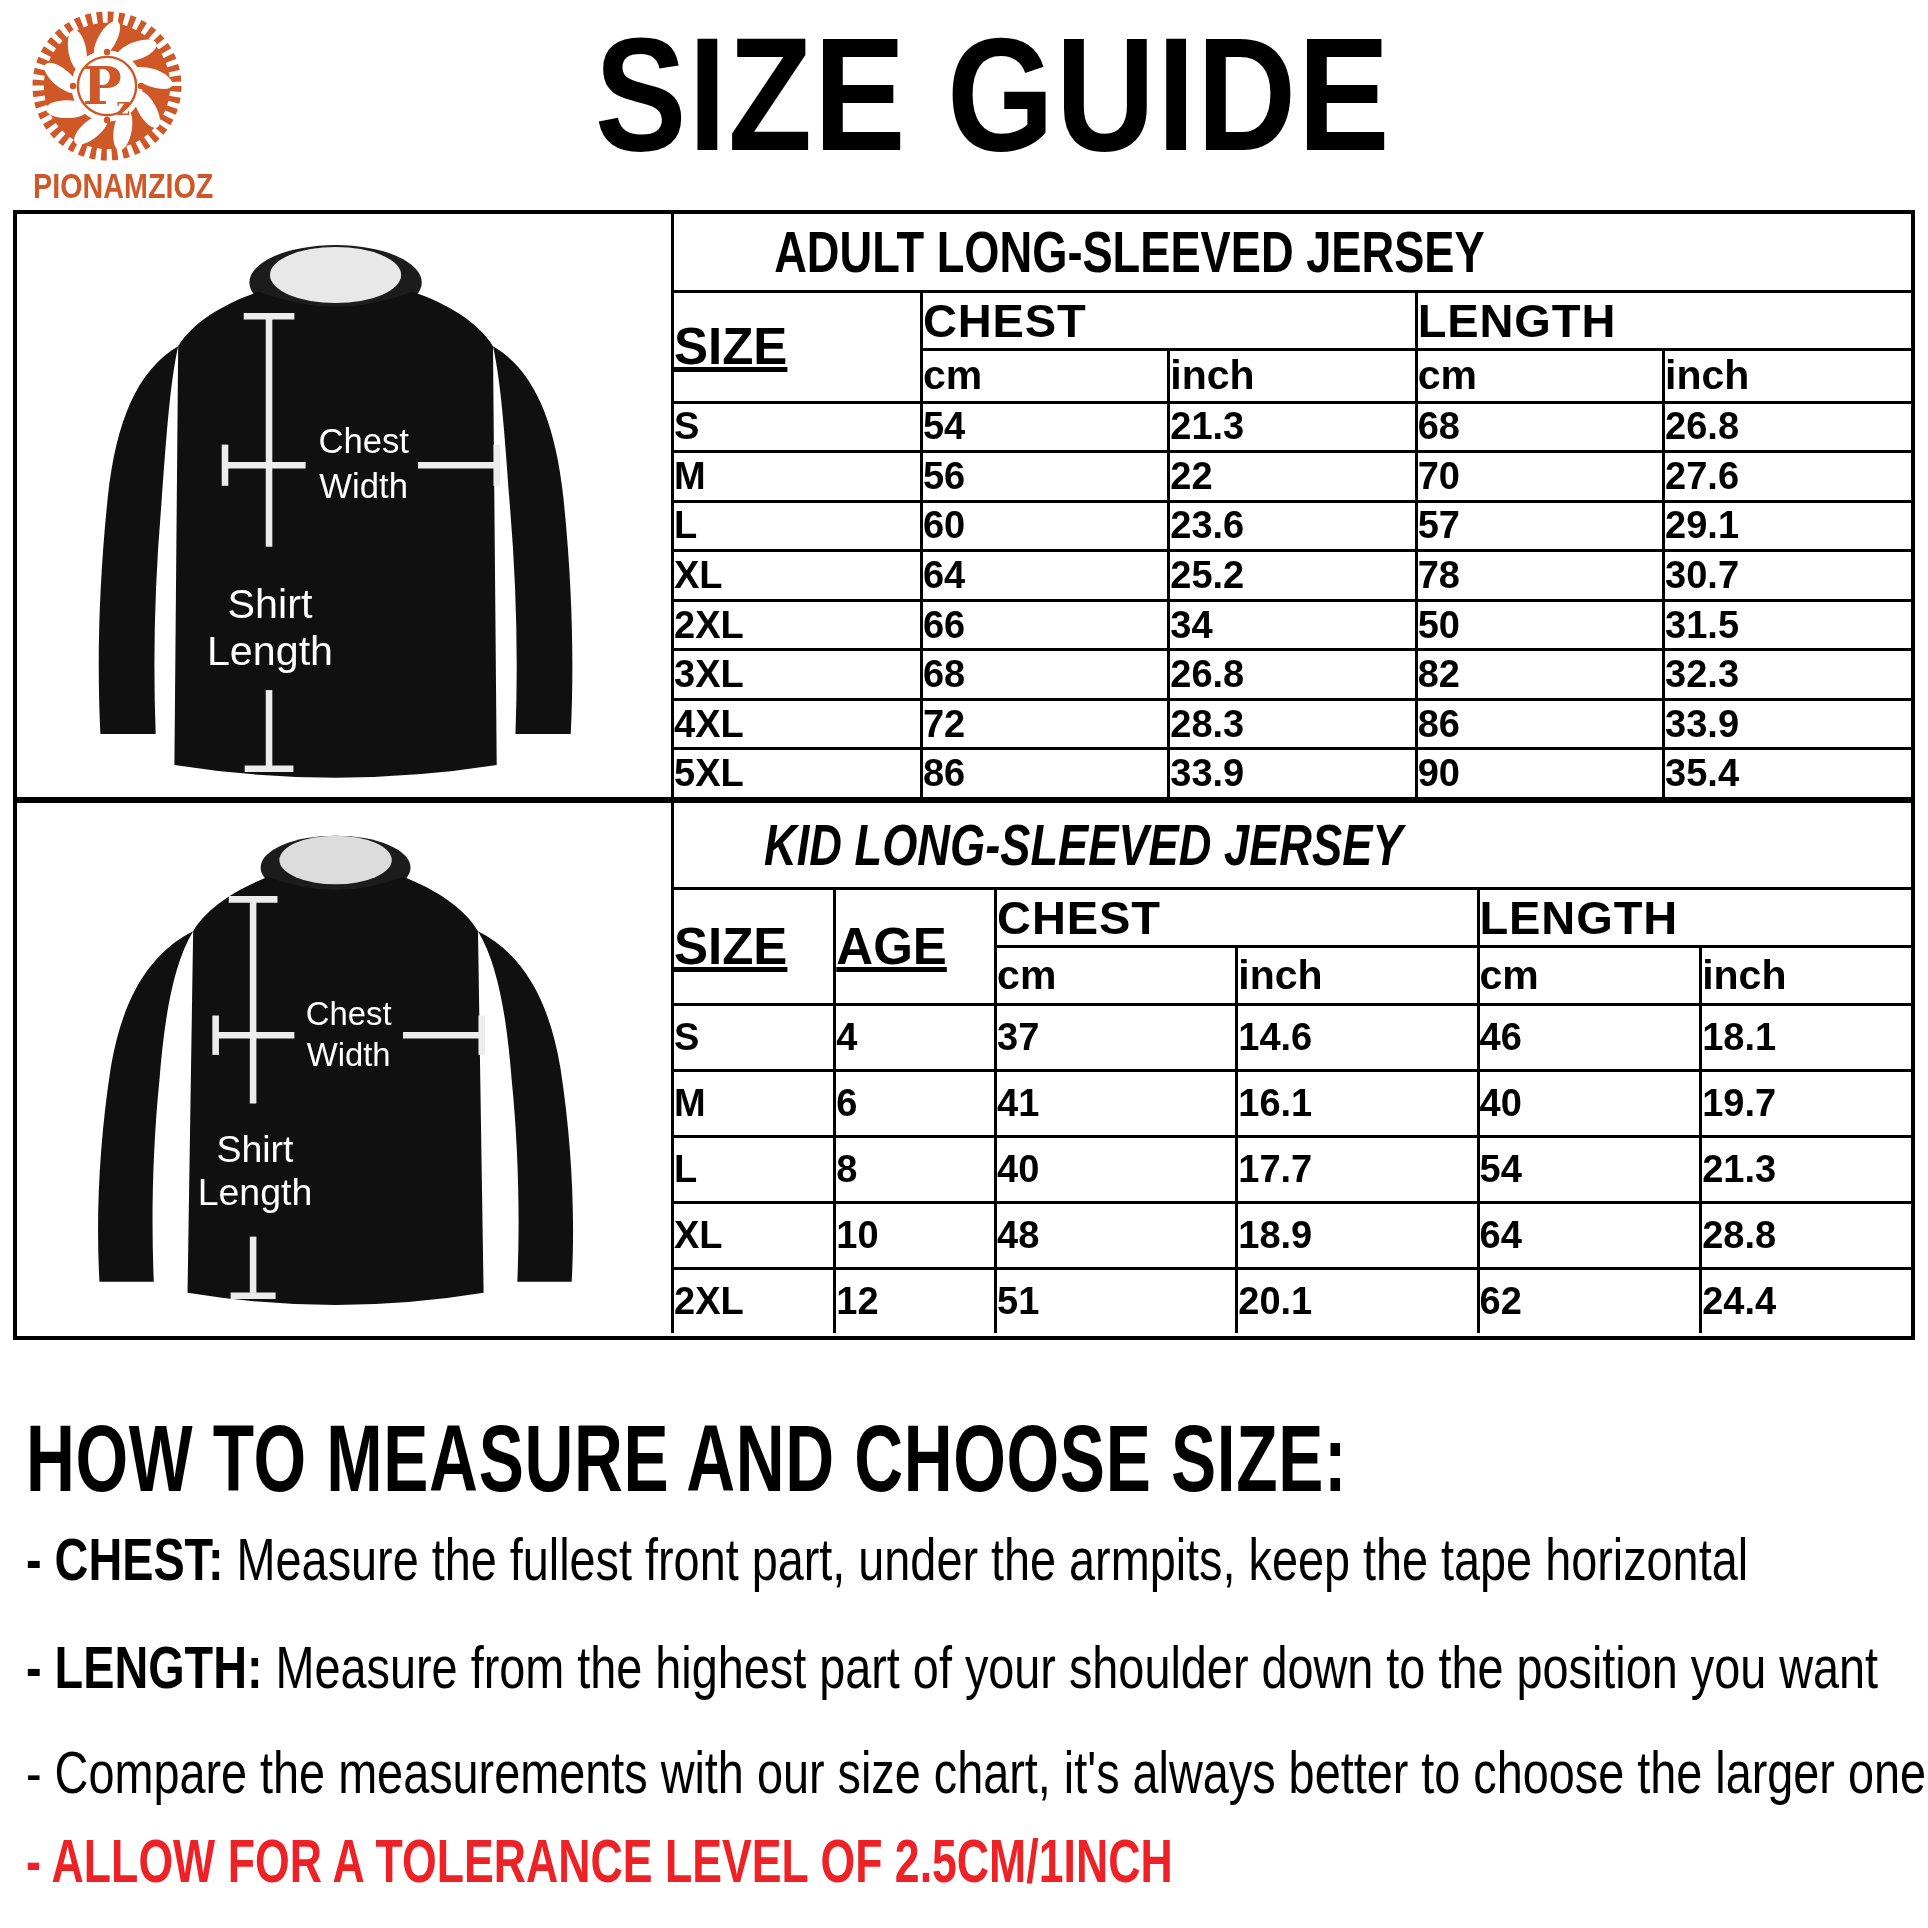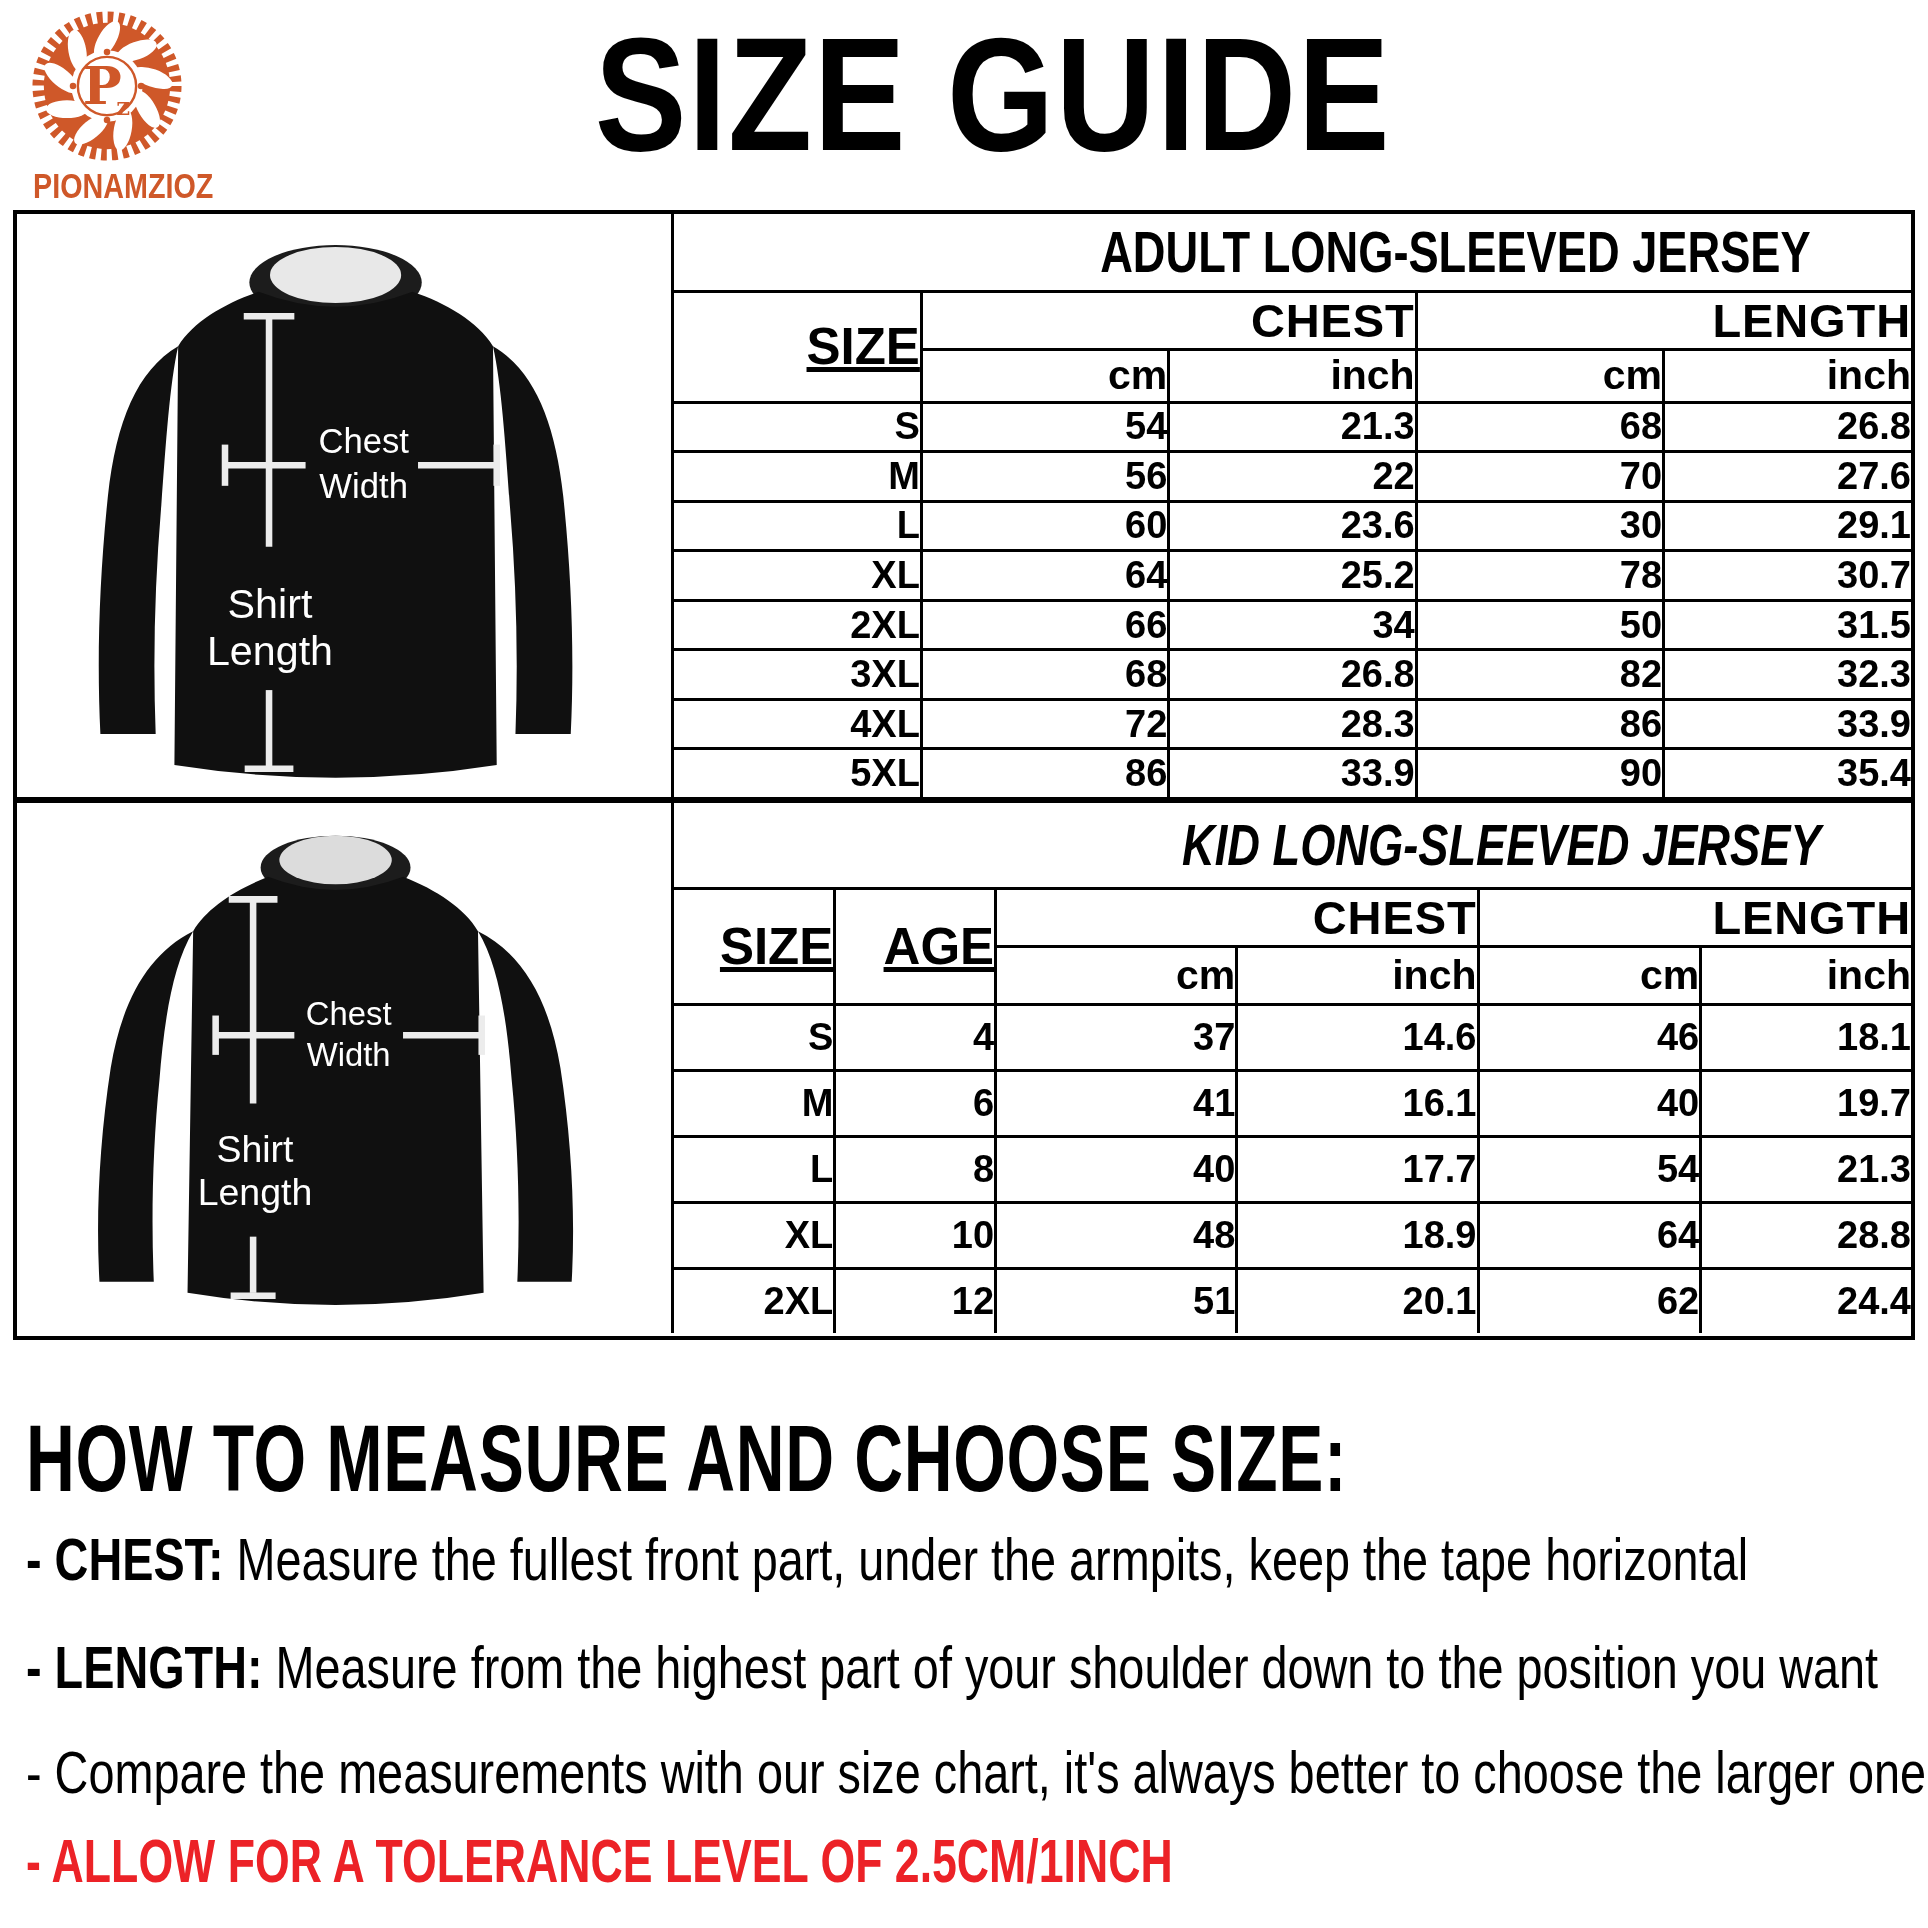--- a/index.html
+++ b/index.html
@@ -19,21 +19,21 @@
   .main-box { position:absolute; left:13px; top:210px; width:1902px; height:1130px;
               border:4.7px solid #000; display:flex; flex-direction:column; background:#fff; }
   .section-row { display:flex; width:100%; }
   .row-adult { height:589px; border-bottom:6.6px solid #000; }
   .row-kid   { height:530px; }
   .shirt-panel { width:657px; border-right:3.8px solid #000; position:relative; background:#fff; }
   .shirt-panel svg { display:block; width:100%; height:100%; }
   .table-panel { flex:1; }
 
   table.size-table { width:100%; height:100%; border-collapse:collapse; table-layout:fixed;
-                     text-align:right; font-weight:bold; border:hidden; }
+                     text-align:left; font-weight:bold; border:hidden; }
   table.size-table th, table.size-table td { border:3.8px solid #000; padding:0; vertical-align:middle; }
   tr.tbl-title th { font-size:58px; }
   tr.tbl-title .cond { display:inline-block; transform:scaleX(.78); transform-origin:50% 50%; white-space:nowrap; }
   .adult tr.tbl-title { height:77px; }
   .adult tr.hrow1 { height:49px; }
   .adult tr.hrow2 { height:53px; }
   .kid tr.tbl-title { height:85px;font-style:italic; }
   .kid tr.hrow1 { height:58px; }
   .kid tr.hrow2 { height:58px; }
   th.h-size { font-size:51px;text-decoration:underline; }
@@ -174,21 +174,21 @@
                 <td>M</td>
                 <td>56</td>
                 <td>22</td>
                 <td>70</td>
                 <td>27.6</td>
               </tr>
               <tr>
                 <td>L</td>
                 <td>60</td>
                 <td>23.6</td>
-                <td>30</td>
+                <td>57</td>
                 <td>29.1</td>
               </tr>
               <tr>
                 <td>XL</td>
                 <td>64</td>
                 <td>25.2</td>
                 <td>78</td>
                 <td>30.7</td>
               </tr>
               <tr>

